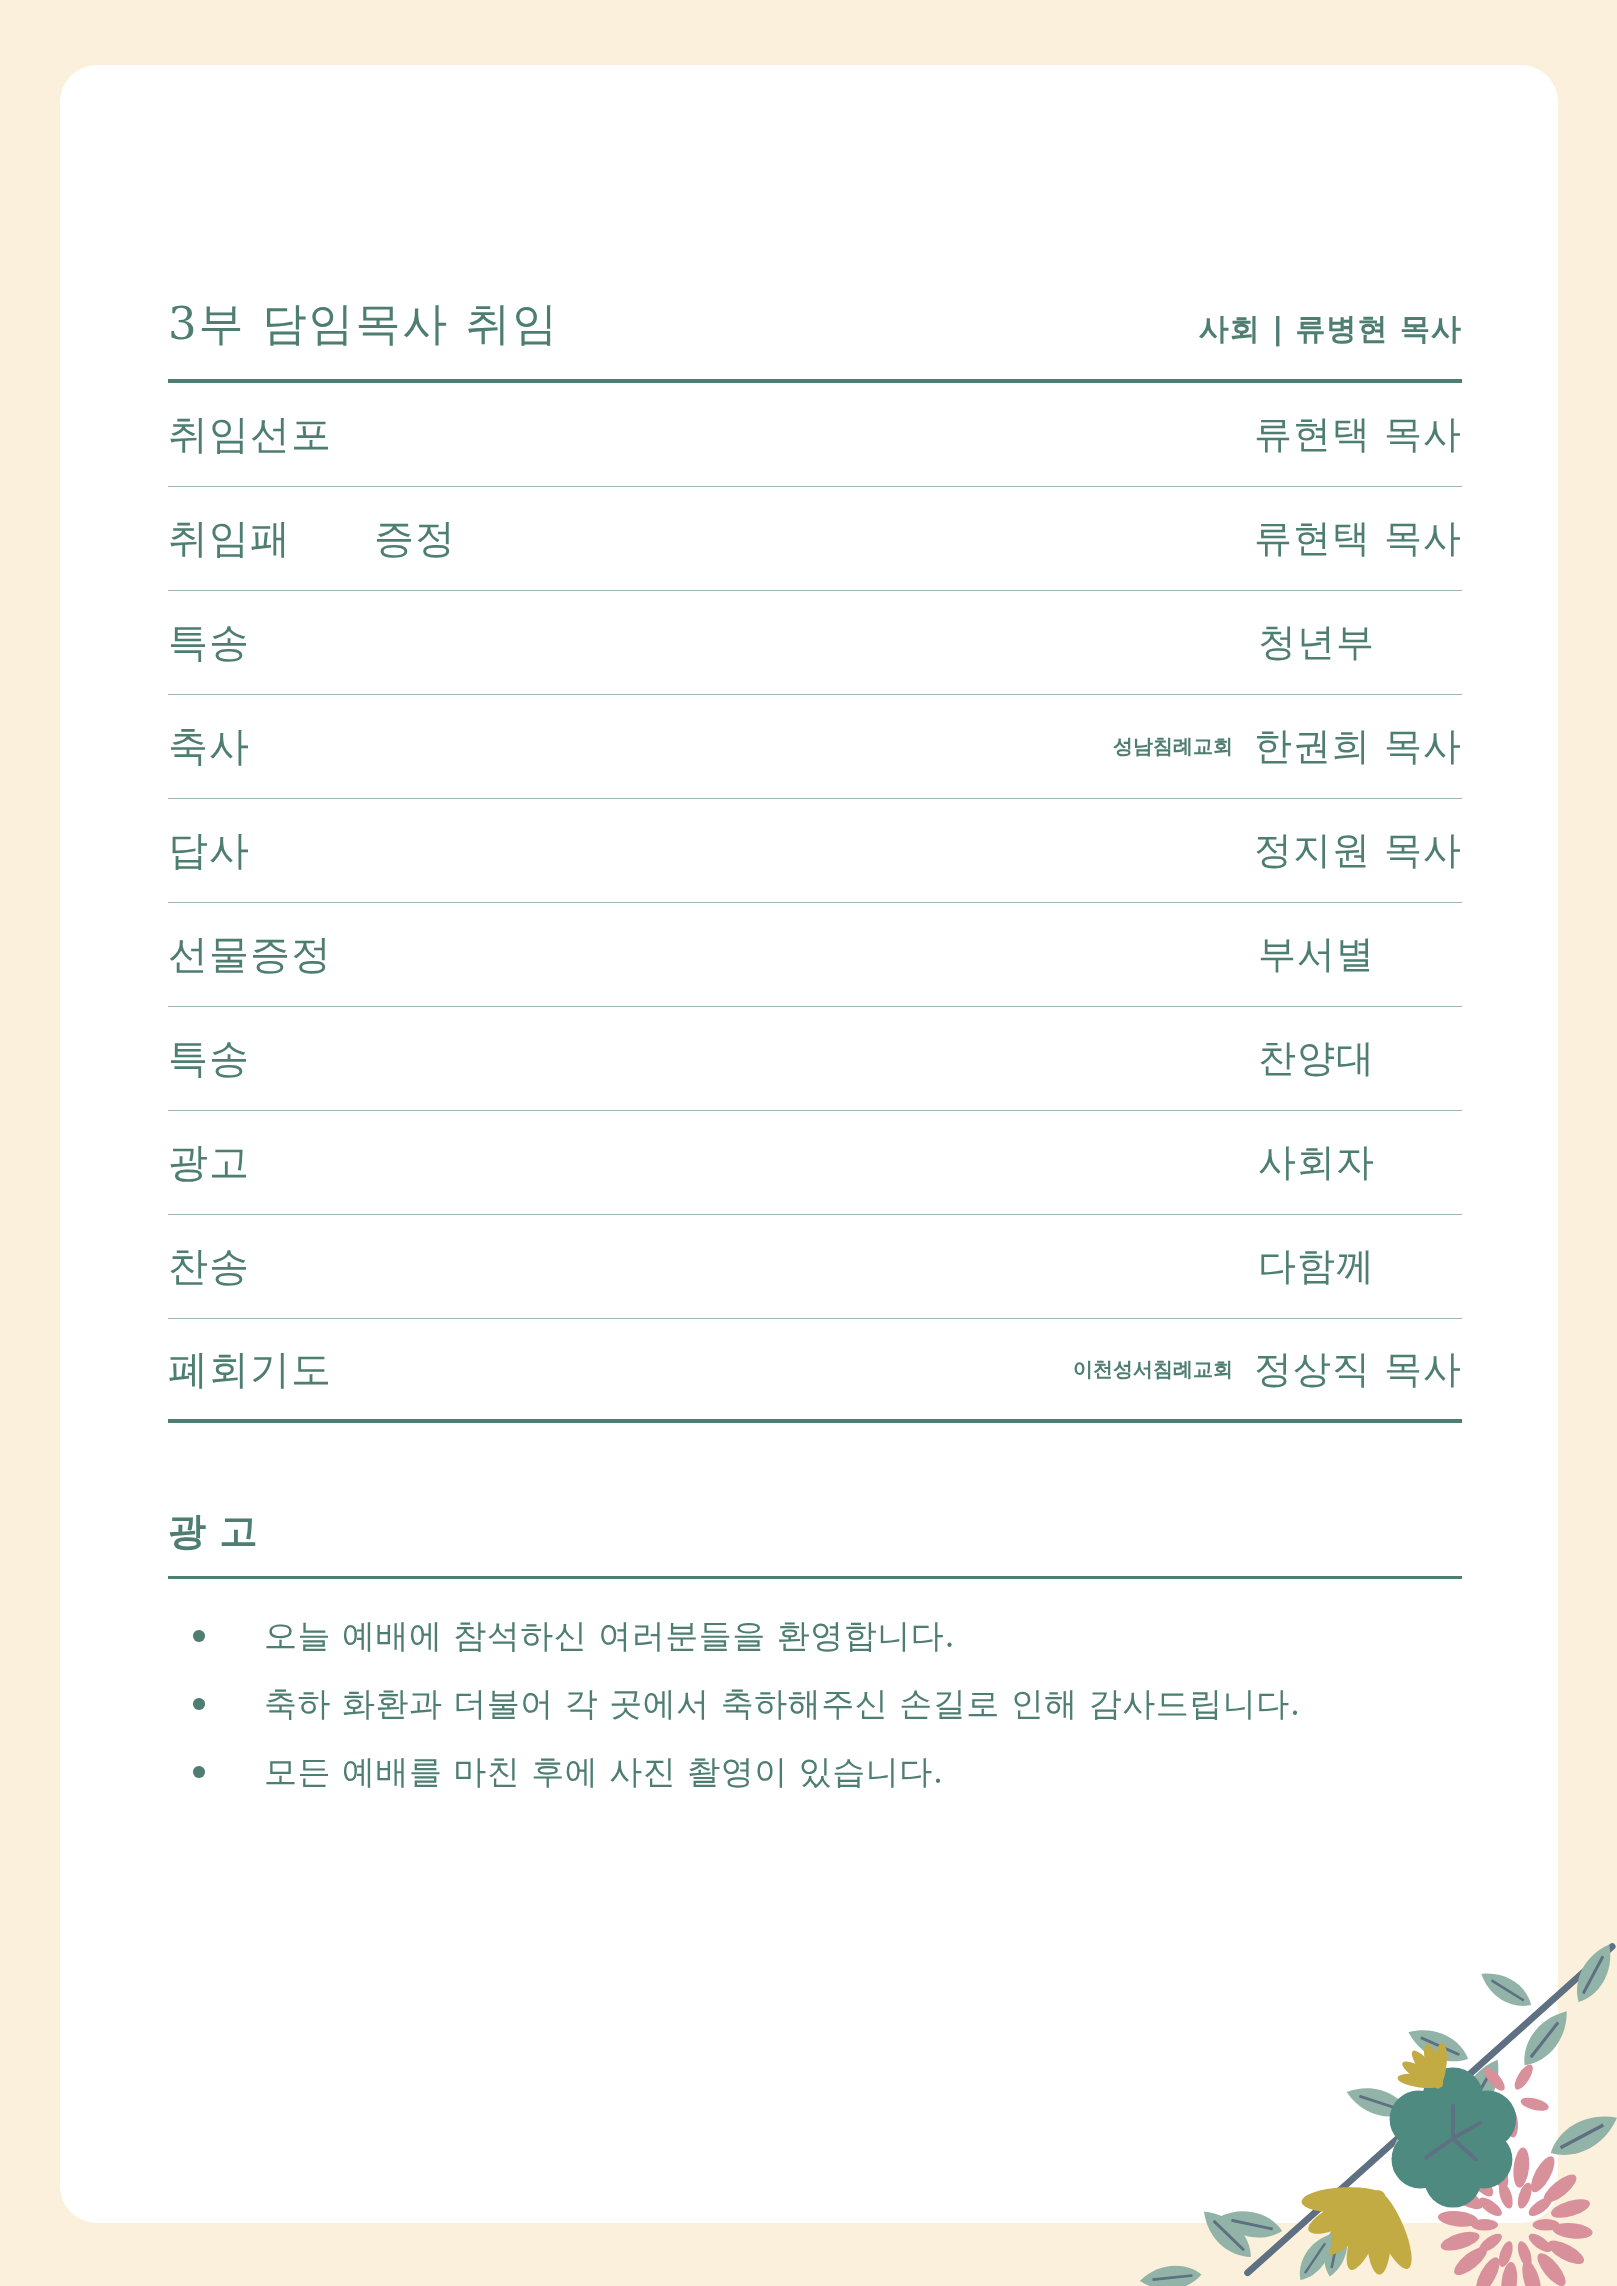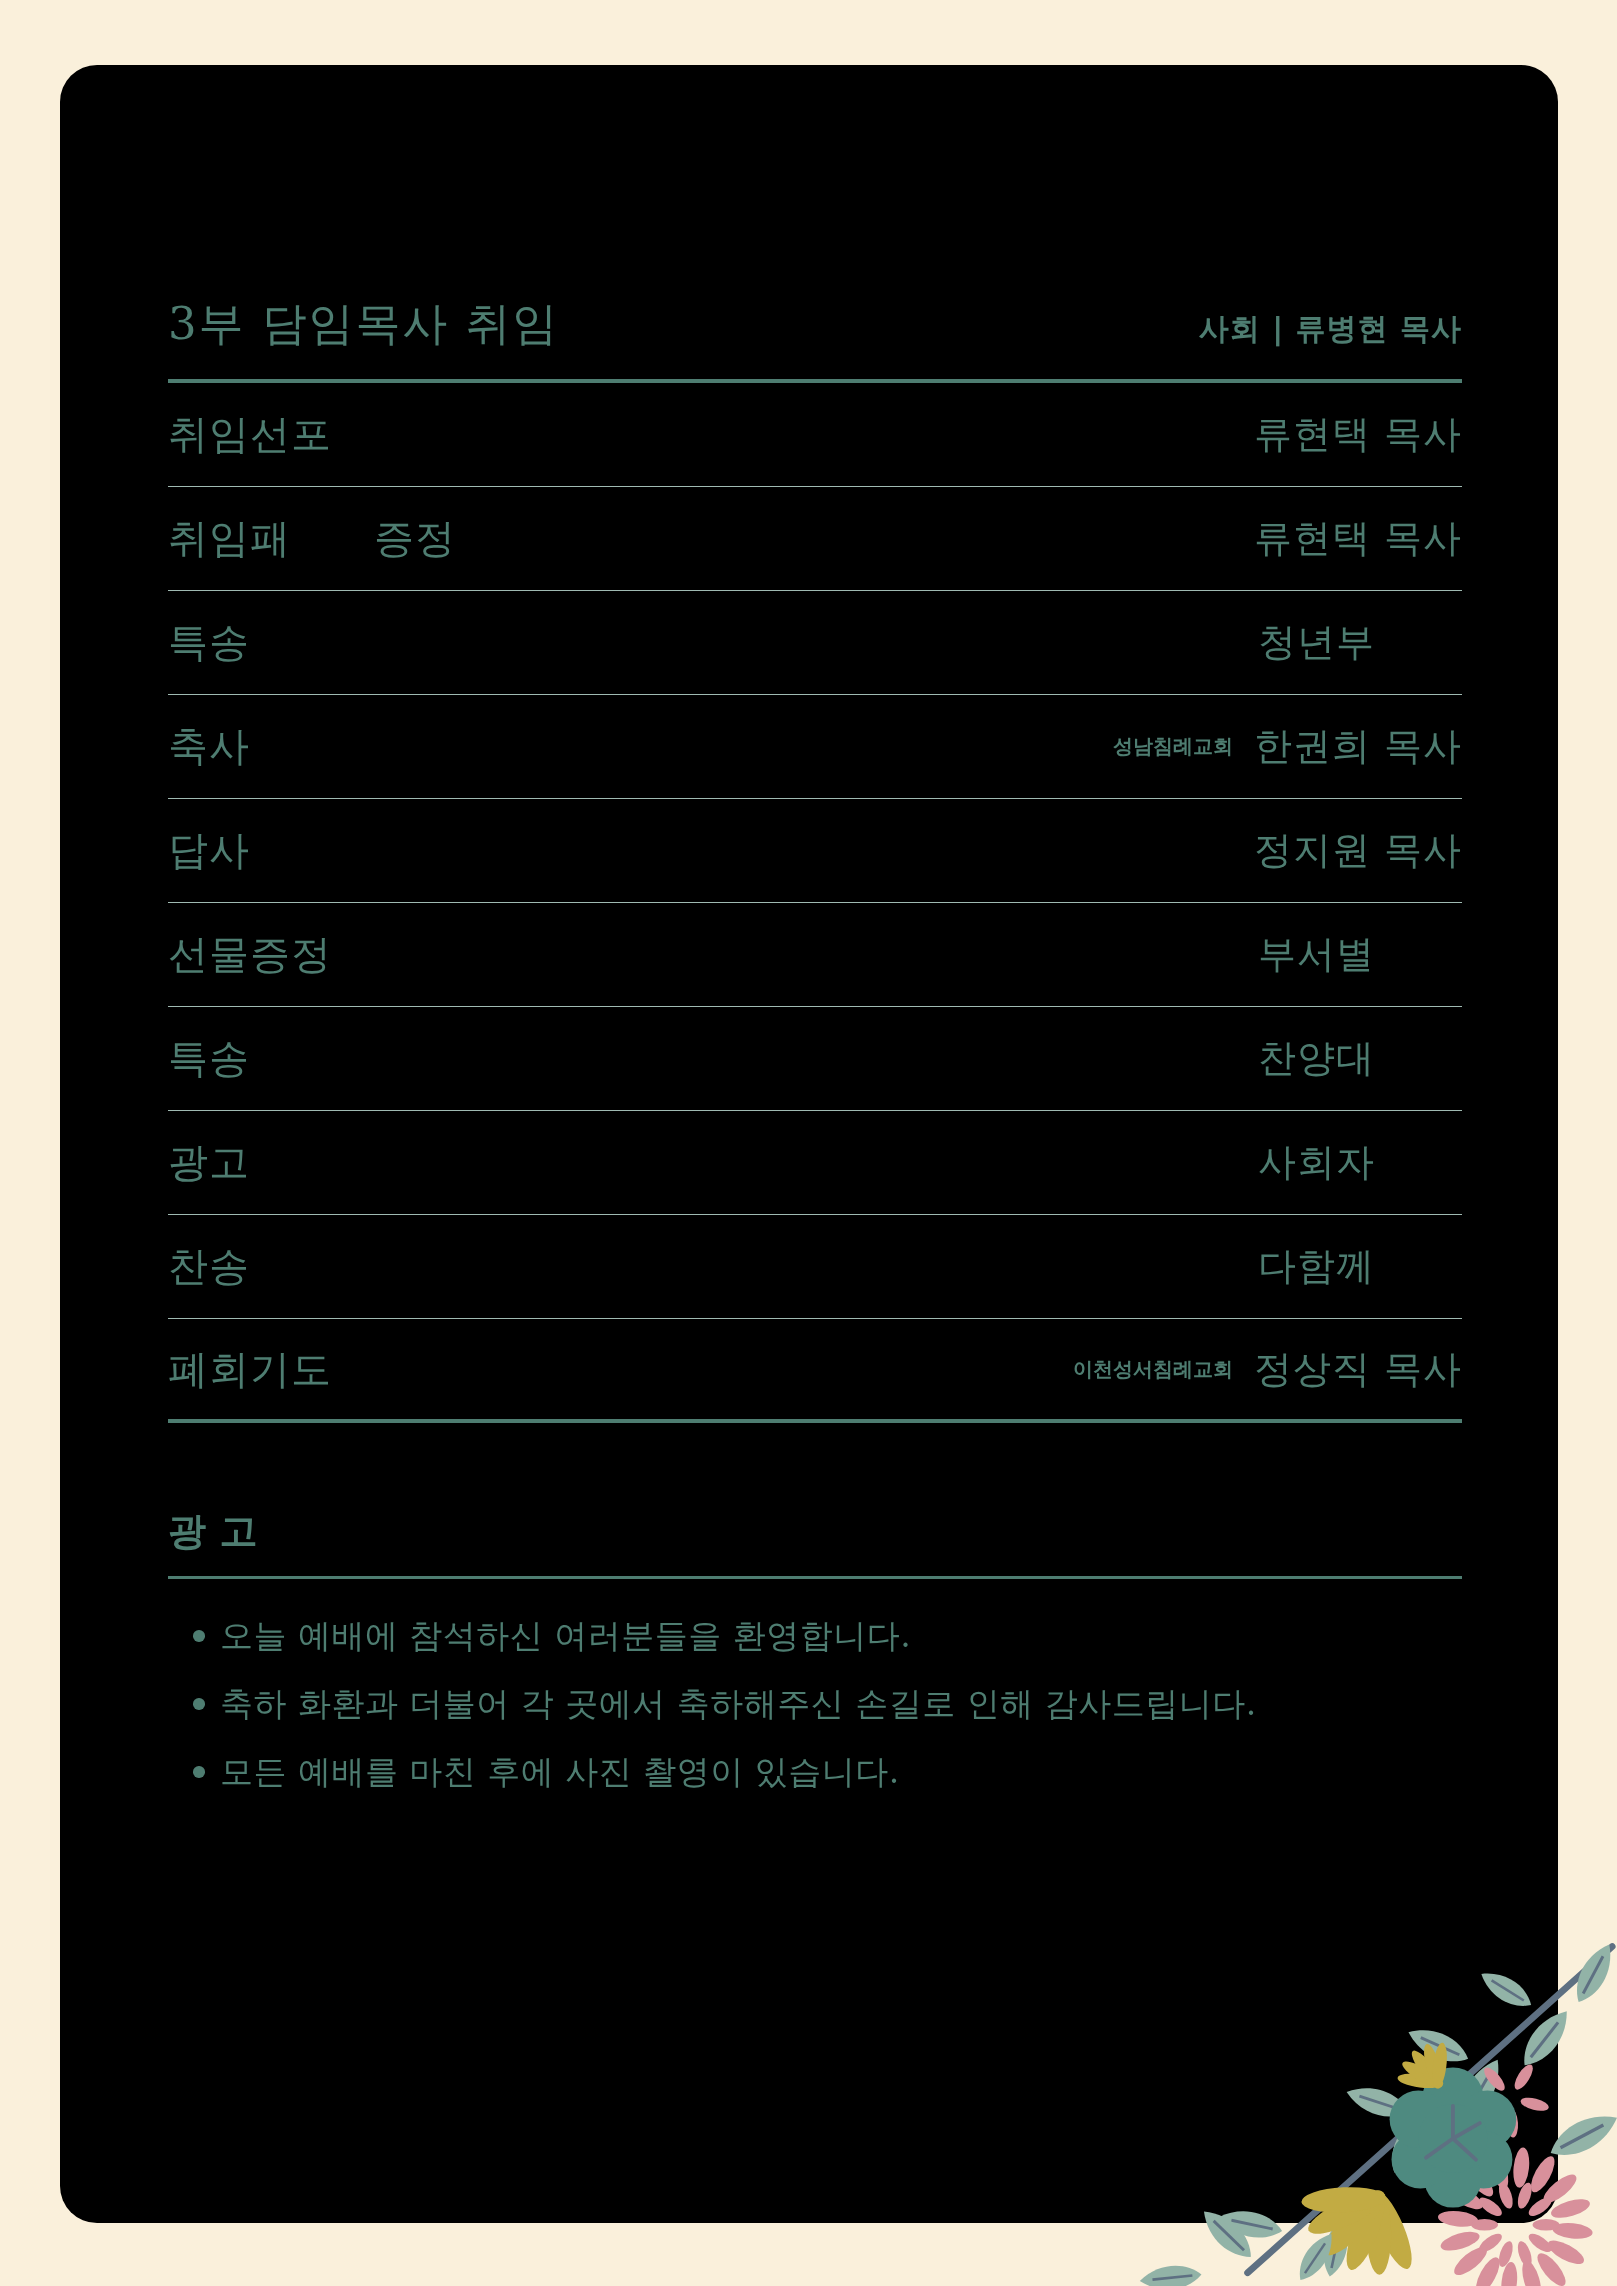--- a/index.html
+++ b/index.html
@@ -10,21 +10,21 @@
   *{box-sizing:border-box;}
   html,body{margin:0;padding:0;}
   body{
     width:1618px;height:2286px;position:relative;overflow:hidden;
     background:var(--cream);
     font-family:"DejaVu Serif","Liberation Serif",serif;
     color:var(--ink);
   }
   .card{
     position:absolute;left:60px;top:65px;right:60px;bottom:63px;
-    background:#000000;border-radius:37px;
+    background:#ffffff;border-radius:37px;
     padding:0 96px 9px 108px;
   }
   
   .program-header{
     margin-top:229px;
     display:flex;justify-content:space-between;align-items:flex-end;
     padding-bottom:25px;border-bottom:4.8px solid var(--ink);
   }
   .program-title{
     font-size:45px;font-weight:normal;margin:0;letter-spacing:1.9px;
@@ -55,21 +55,21 @@
   }
   
   .announcements{margin-top:83px;}
   .announce-header{
     font-family:"DejaVu Sans","Liberation Sans",sans-serif;
     font-weight:bold;font-size:38px;letter-spacing:13.4px;
     padding-bottom:19px;border-bottom:3.8px solid var(--ink);
   }
   .announce-list{list-style:none;margin:23px 0 0 0;padding:0 0 0 25px;}
   .announce-list li{
-    height:68px;display:flex;align-items:center;font-size:33px;letter-spacing:0.5px;
+    height:68px;display:flex;align-items:center;font-size:33px;letter-spacing:0.5px;gap:44px;
   }
   .dot{
     width:11.5px;height:11.5px;border-radius:50%;background:var(--ink);
     margin-right:15.4px;flex:0 0 auto;
   }
   
   .flower{
     position:absolute;right:-7.7px;bottom:-5.8px;z-index:5;
   }
 </style>

